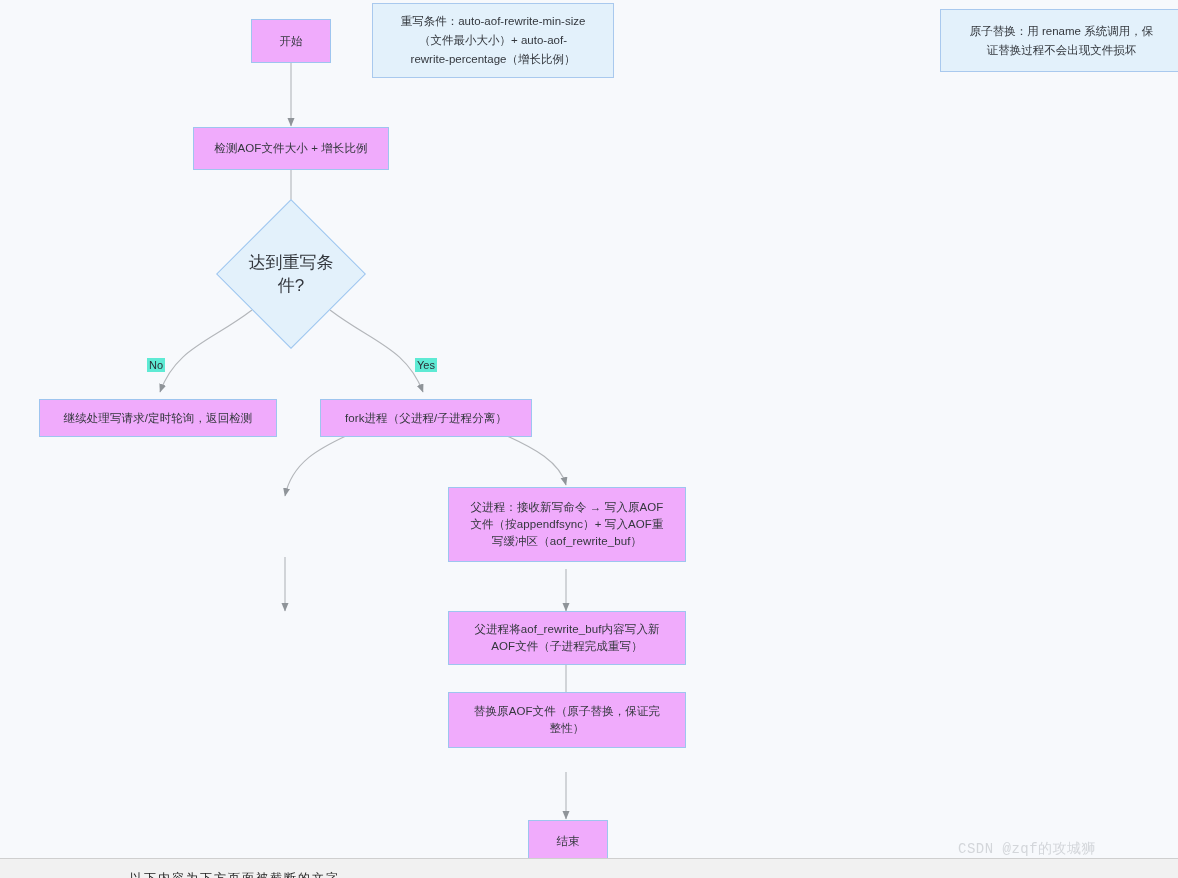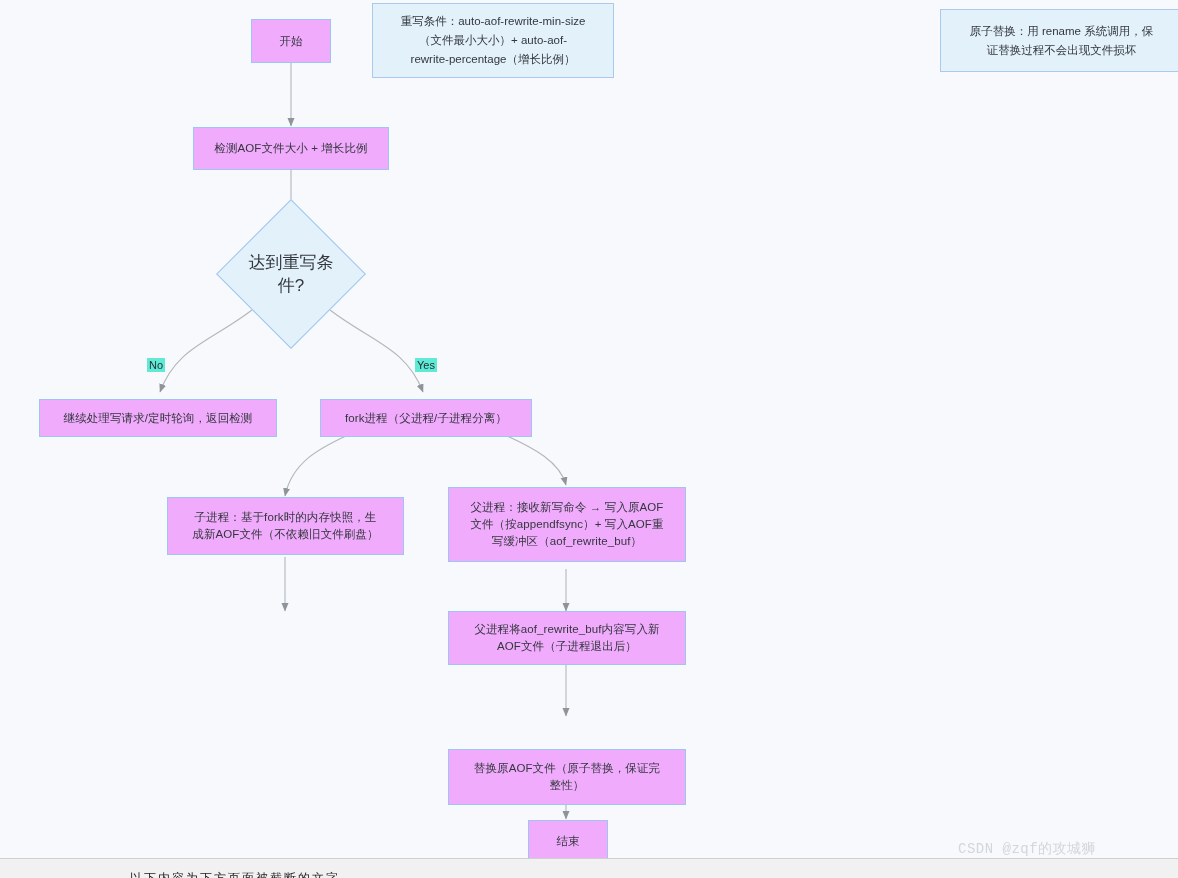--- a/index.html
+++ b/index.html
@@ -169,38 +169,34 @@
   <div class="edge-label" style="left:415px; top:358px;">Yes</div>
 
   <div class="node" style="left:39px; top:399px; width:238px; height:38px;">
     <span class="txt">继续处理写请求/定时轮询，返回检测</span>
   </div>
 
   <div class="node" style="left:320px; top:399px; width:212px; height:38px;">
     <span class="txt">fork进程（父进程/子进程分离）</span>
   </div>
 
-  <div class="node" style="left:167px; top:497px; width:237px; height:58px;">
-    <span class="txt">子进程：基于fork时的内存快照，生
-成新AOF文件（不依赖旧文件刷盘）</span>
-  </div>
 
   <div class="node" style="left:448px; top:487px; width:238px; height:75px;">
     <span class="txt">父进程：接收新写命令 → 写入原AOF
 文件（按appendfsync）+ 写入AOF重
 写缓冲区（aof_rewrite_buf）</span>
   </div>
 
 
   <div class="node" style="left:448px; top:611px; width:238px; height:54px;">
     <span class="txt">父进程将aof_rewrite_buf内容写入新
-AOF文件（子进程退出后）</span>
-  </div>
-
-  <div class="node" style="left:448px; top:749px; width:238px; height:56px;">
+AOF文件（子进程完成重写）</span>
+  </div>
+
+  <div class="node" style="left:448px; top:692px; width:238px; height:56px;">
     <span class="txt">替换原AOF文件（原子替换，保证完
 整性）</span>
   </div>
 
   <div class="node" style="left:528px; top:820px; width:80px; height:43px;">
     <span class="txt">结束</span>
   </div>
 
   <div class="note" style="left:372px; top:3px; width:242px; height:75px;">
     <span class="txt">重写条件：auto-aof-rewrite-min-size

